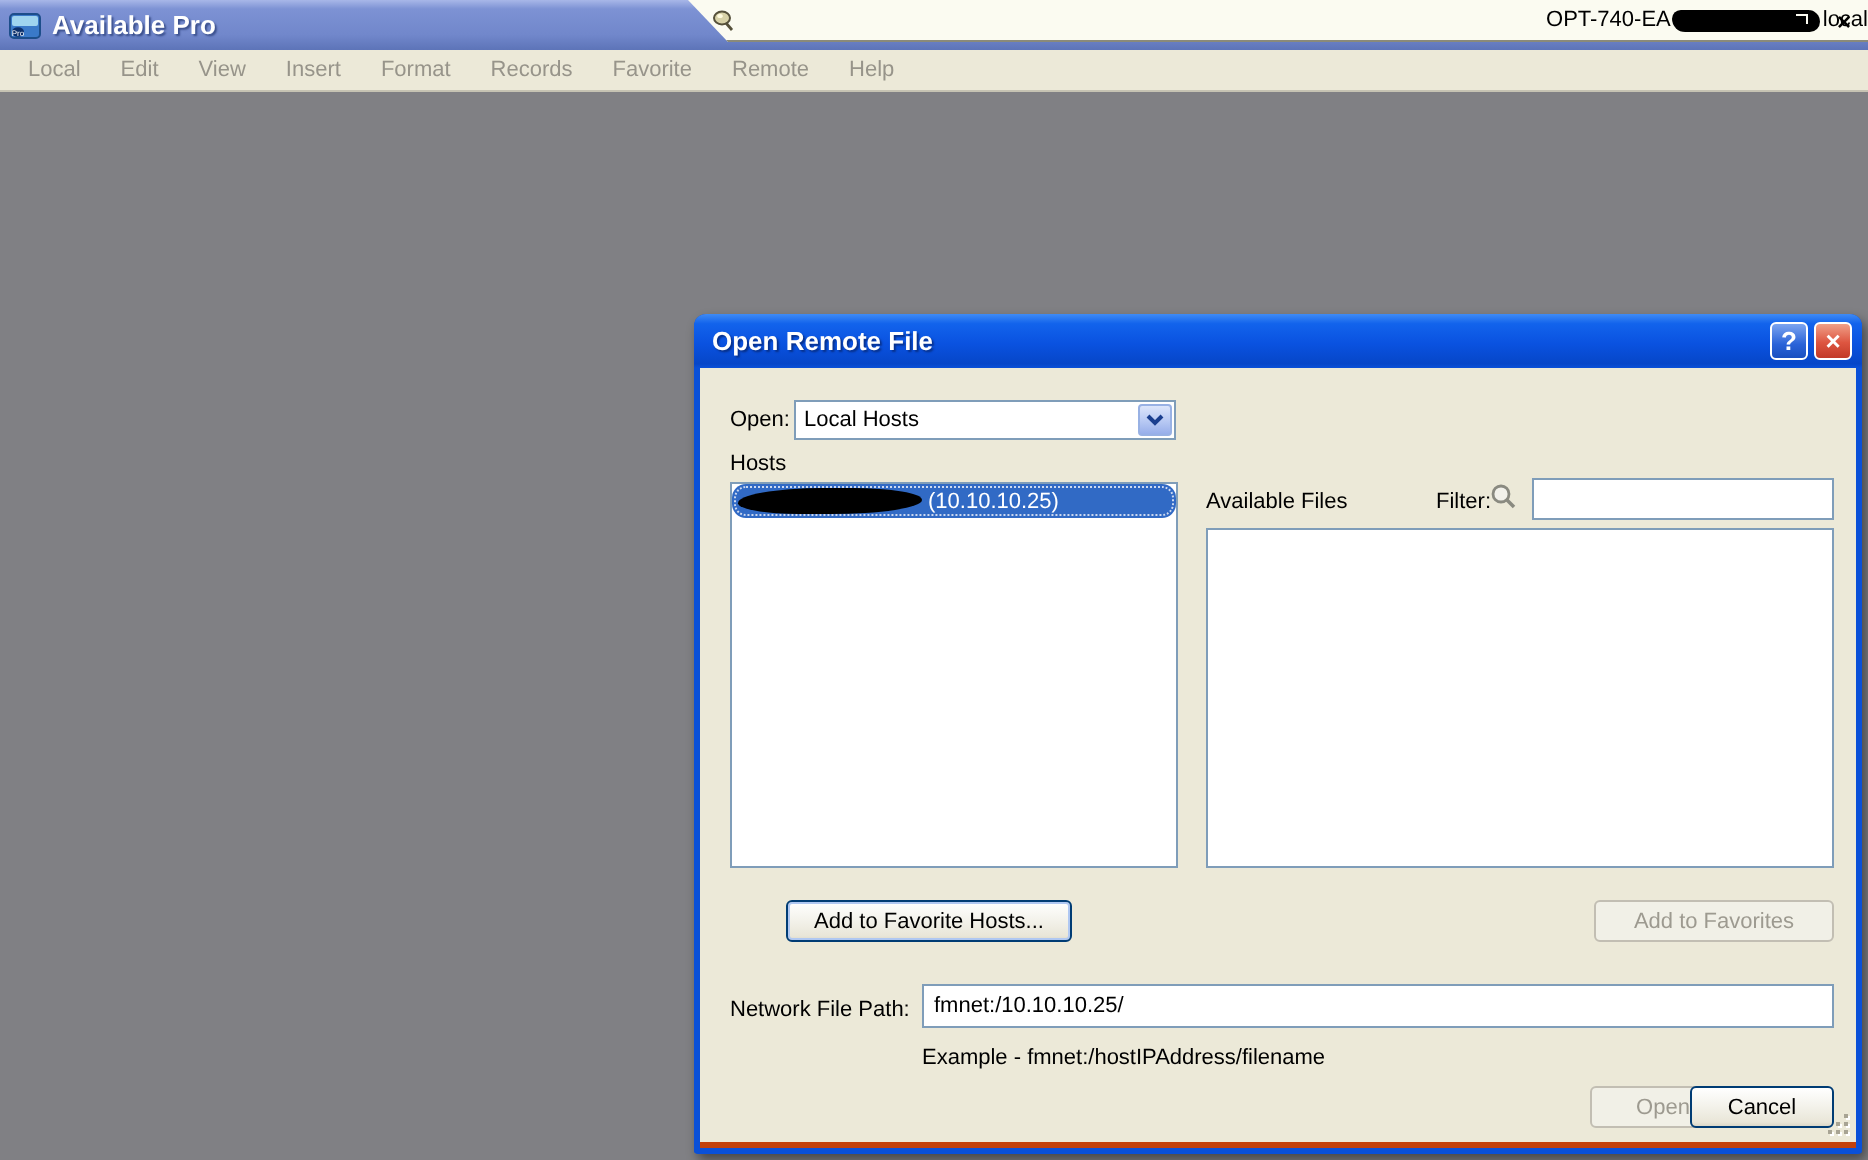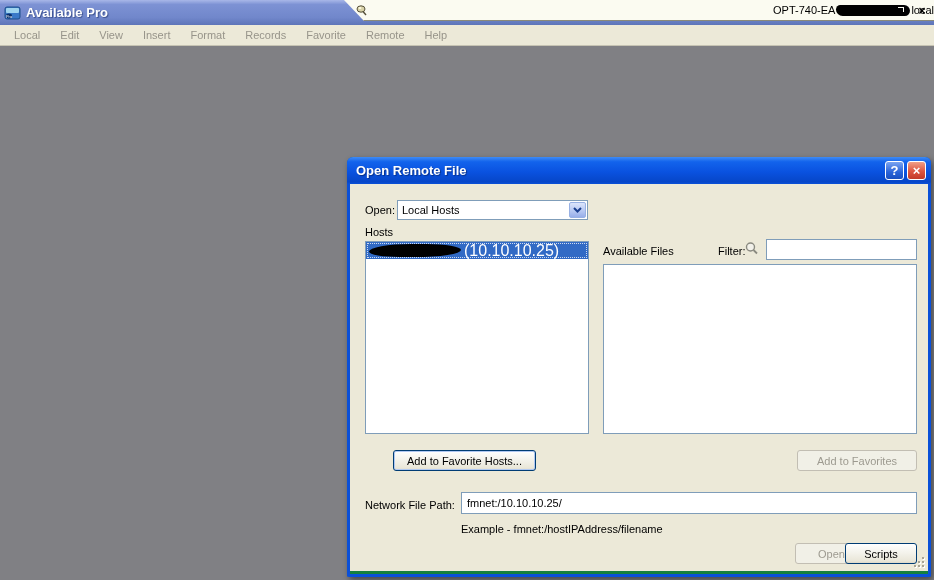--- a/index.html
+++ b/index.html
@@ -40,21 +40,21 @@
   .menu-item { font-size:11px; color:#97948a; padding:0 10px; }
 
   
   .workspace { position:absolute; left:0; top:47px; width:934px; height:533px; background:#808084; }
 
   
   .dialog {
     position:absolute; left:347px; top:157px; width:584px; height:420px;
     border:3px solid #0a50d8; border-top:none;
     border-radius:6px 6px 2px 2px;
-    background:#15803d;
+    background:#c2410c;
     box-shadow:2px 3px 6px rgba(0,0,0,.45);
   }
   .dlg-titlebar {
     position:absolute; left:-3px; top:0; width:584px; height:27px;
     border-radius:6px 6px 0 0;
     background:linear-gradient(180deg,#3f8bf4 0%, #1263ec 18%, #0a52e0 55%, #0646c8 92%, #0a50d8 100%);
     display:flex; align-items:center; padding:0 5px 0 9px;
   }
   .dlg-title { color:#fff; font-weight:bold; font-size:13px; text-shadow:1px 1px 1px #07308a; flex:1; }
   .dlg-btn {
@@ -78,21 +78,21 @@
     background:linear-gradient(180deg,#dce5fb 0%, #b4c6f2 60%, #97aeea 100%);
     border:1px solid #98b1e4; border-radius:2px; display:flex; align-items:center; justify-content:center;
   }
 
   .hosts-list {
     position:absolute; left:15px; top:57px; width:224px; height:193px;
     background:#fff; border:1px solid #7f9db9; overflow:hidden;
   }
   .host-row {
     height:17px; background:#316ac5; color:#fff; display:flex; align-items:center;
-    padding-left:3px; outline:1px dotted #cdd9f0; outline-offset:-2px; font-size:16px;
+    padding-left:3px; outline:1px dotted #cdd9f0; outline-offset:-2px; font-size:11px;border-radius:7px;
   }
   .redact-blob { display:inline-block; width:92px; height:13px; background:#000;
     border-radius:55% 45% 60% 40% / 70% 55% 65% 50%; margin-right:3px; }
 
   .filter-input {
     position:absolute; left:416px; top:55px; width:151px; height:21px;
     background:#fff; border:1px solid #7f9db9; font-size:11px; padding:2px 4px;
     font-family:"Liberation Sans", sans-serif;
   }
   .mag-icon { position:absolute; left:394px; top:57px; width:15px; height:15px; }
@@ -208,21 +208,21 @@
     <div class="files-list"></div>
 
     <button class="xp-btn focused" style="left:15px; top:266px; width:143px;">Add to Favorite Hosts...</button>
     <button class="xp-btn" style="left:447px; top:266px; width:120px;" disabled="">Add to Favorites</button>
 
     <span class="lbl" style="left:15px; top:315px;">Network File Path:</span>
     <input class="path-input" type="text" value="fmnet:/10.10.10.25/" style="">
     <span class="lbl" style="left:111px; top:339px;">Example - fmnet:/hostIPAddress/filename</span>
 
     <button class="xp-btn" style="left:413px; top:359px; width:73px;margin-left:32px;" disabled="">Open</button>
-    <button class="xp-btn" style="left:495px; top:359px; width:72px;">Scripts</button>
+    <button class="xp-btn" style="left:495px; top:359px; width:72px;">Cancel</button>
 
     <span class="grip">
       <svg width="13" height="13" viewBox="0 0 13 13">
         <rect x="9" y="1" width="2" height="2" fill="#fff"></rect>
           <rect x="8" y="0" width="2" height="2" fill="#a8a494"></rect>
         <rect x="9" y="5" width="2" height="2" fill="#fff"></rect>
           <rect x="8" y="4" width="2" height="2" fill="#a8a494"></rect>
         <rect x="5" y="5" width="2" height="2" fill="#fff"></rect>
           <rect x="4" y="4" width="2" height="2" fill="#a8a494"></rect>
         <rect x="9" y="9" width="2" height="2" fill="#fff"></rect>

